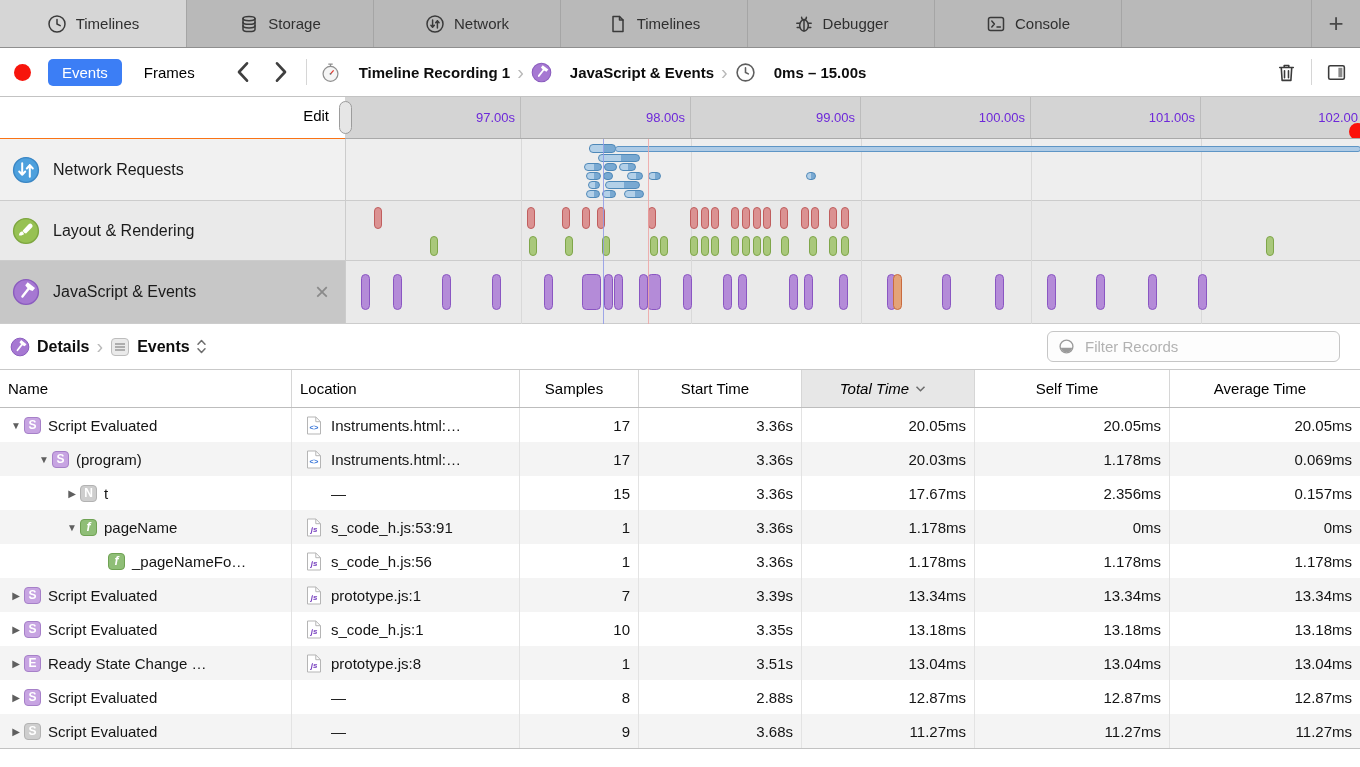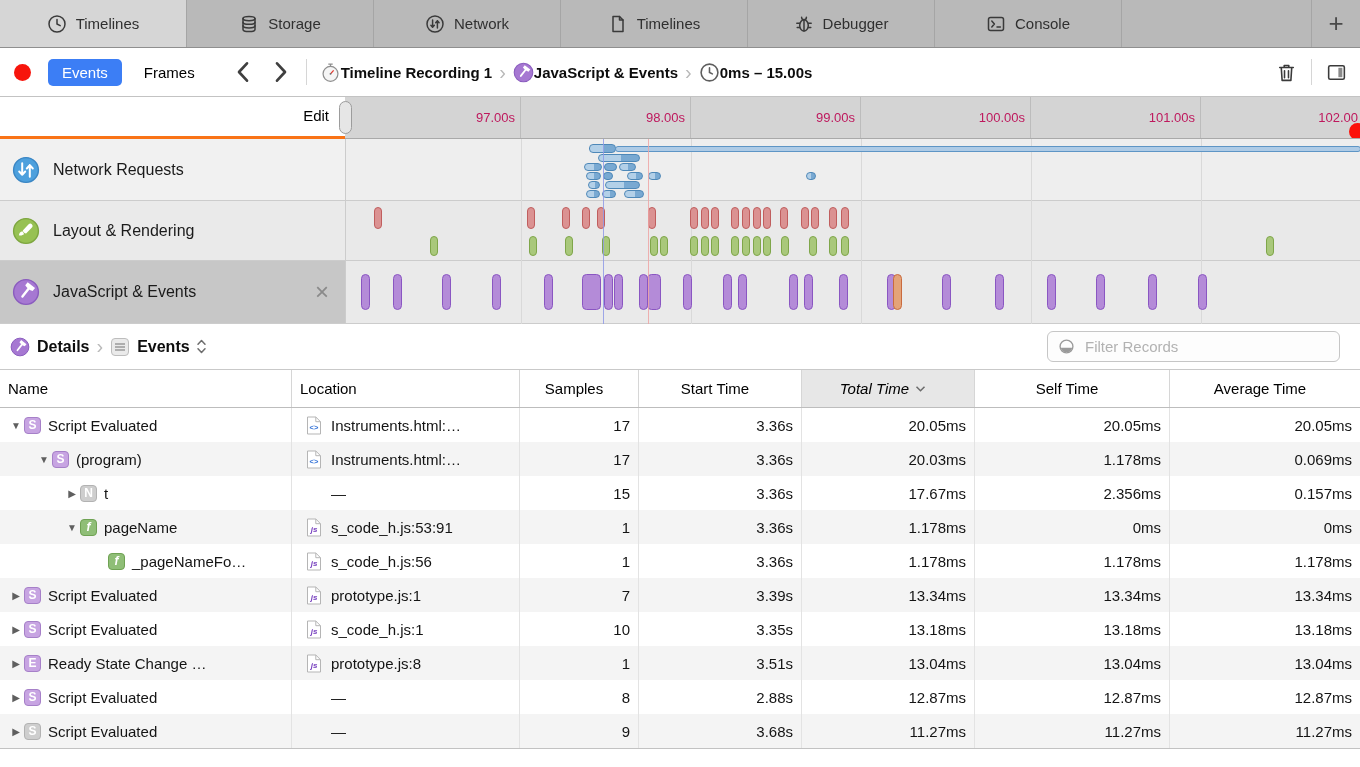--- a/index.html
+++ b/index.html
@@ -21,37 +21,37 @@
            border-bottom:1px solid #c3c3c3;display:flex;align-items:center;box-sizing:border-box;}
   #record-dot{width:17px;height:17px;border-radius:50%;background:#f7150c;margin-left:14px;flex:0 0 17px;}
   #events-btn{margin-left:17px;background:#3c7ef5;color:#fff;border:none;border-radius:5px;
               font-size:15px;padding:5px 14px;font-family:inherit;}
   #frames-btn{background:none;border:none;font-size:15px;color:#000;margin-left:12px;
               padding:5px 10px;font-family:inherit;}
   .nav-btn{width:24px;height:24px;display:flex;align-items:center;justify-content:center;}
   #nav-back{margin-left:26px;} #nav-fwd{margin-left:14px;}
   .vsep{width:1px;height:26px;background:#d6d6d6;margin:0 13px;}
   #breadcrumb{display:flex;align-items:center;font-size:15px;color:#0d0d0d;font-weight:bold;}
-  .bc-item{display:flex;align-items:center;gap:0;}
+  .bc-item{display:flex;align-items:center;gap:18px;}
   .bc-icon{width:21px;height:21px;display:block;}
   .bc-sep{color:#b9b9b9;font-size:20px;margin:0 7px;font-weight:400;}
   #toolbar-right{margin-left:auto;display:flex;align-items:center;margin-right:12px;}
   .tb-icon{width:23px;height:23px;display:block;}
 
   
   #ruler-row{position:absolute;top:97px;left:0;width:100%;height:42px;}
   #ruler-left{position:absolute;left:0;top:0;width:345px;height:42px;background:#fff;
-              border-bottom:3px solid #f97316;box-sizing:border-box;text-align:center;}
+              border-bottom:1px solid #f97316;box-sizing:border-box;text-align:center;}
   #edit-btn{position:absolute;right:16px;top:10px;font-size:15px;color:#000;}
   #ruler-handle{position:absolute;left:339px;top:4px;width:13px;height:33px;background:#e6e6e6;
                 border:1px solid #9c9c9c;border-radius:7px;z-index:5;box-sizing:border-box;}
   #ruler{position:absolute;left:345px;right:0;top:0;height:42px;background:#d4d4d4;
          border-bottom:1px solid #a9a9a9;box-sizing:border-box;overflow:hidden;}
   .tick-line{position:absolute;top:0;bottom:0;width:1px;background:#bcbcbc;}
-  .tick-label{position:absolute;top:13px;font-size:13px;color:#be185d;width:90px;text-align:right;}
+  .tick-label{position:absolute;top:13px;font-size:13px;color:#6d28d9;width:90px;text-align:right;}
   #playhead-dot{position:absolute;right:-6px;top:26px;width:17px;height:17px;border-radius:50%;
                 background:#fb120b;}
 
   
   #lanes{position:absolute;top:139px;left:0;width:100%;height:185px;}
   #lane-labels{position:absolute;left:0;top:0;width:345px;height:185px;box-sizing:border-box;}
   .lane-label{display:flex;align-items:center;gap:13px;padding-left:12px;box-sizing:border-box;
               border-bottom:1px solid #cccccc;font-size:16px;color:#1b1b1b;}
   .lane-icon{width:28px;height:28px;display:block;flex:0 0 28px;}
   .lane-close{margin-left:auto;margin-right:16px;font-size:24px;color:#8a8a8a;font-weight:300;line-height:1;}

